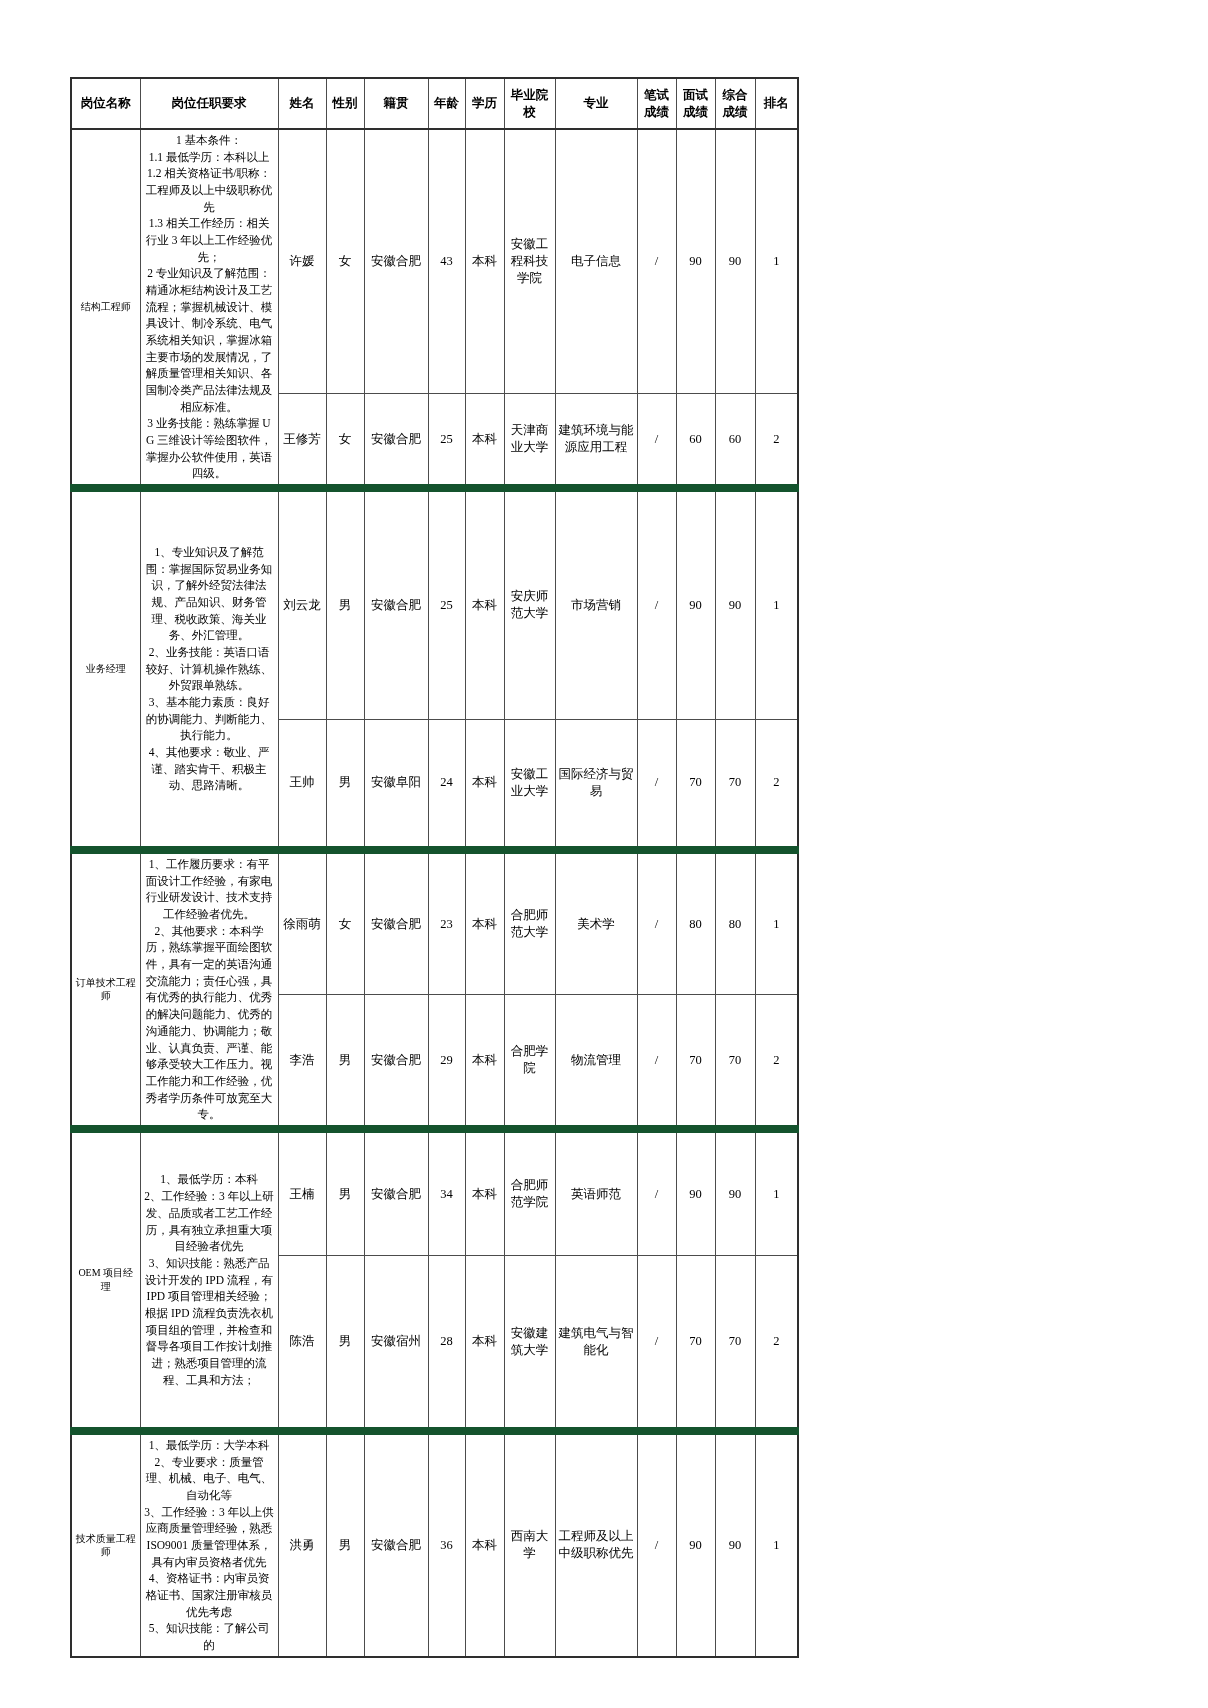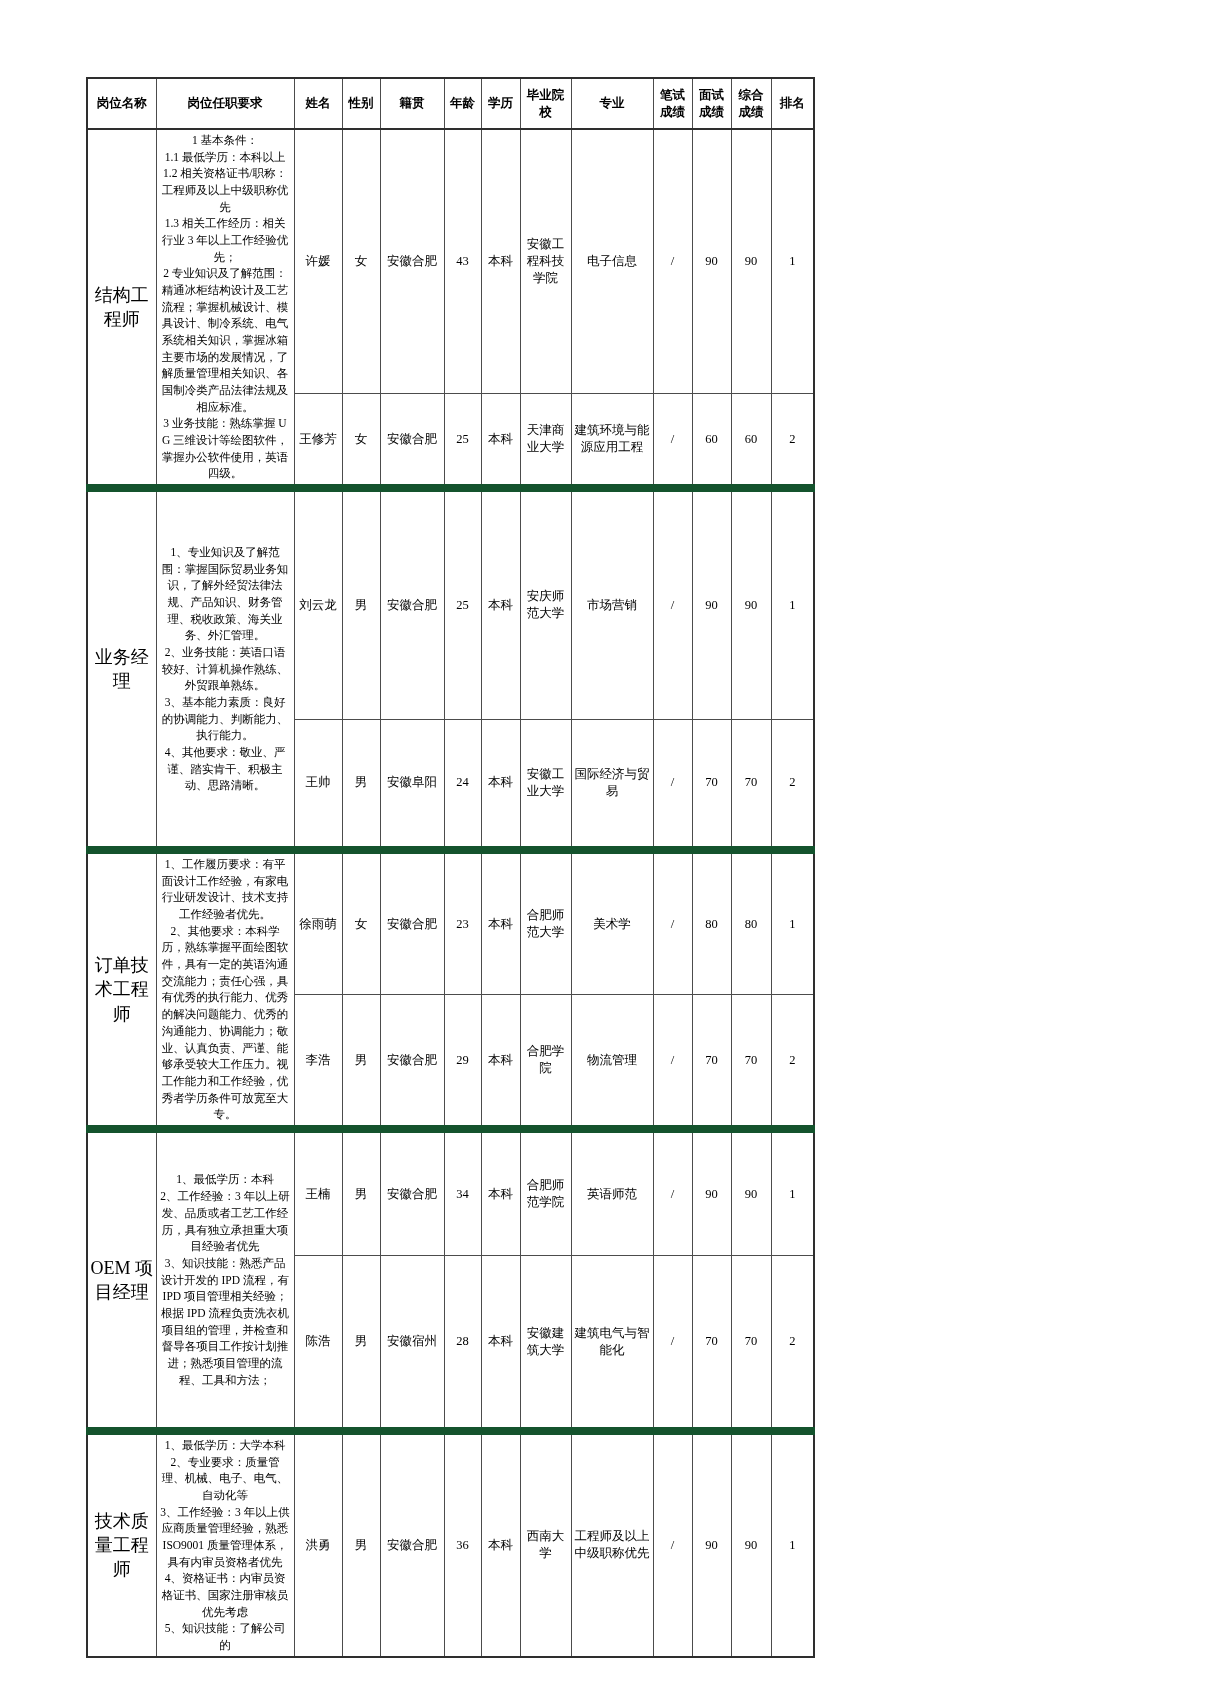--- a/index.html
+++ b/index.html
@@ -1,36 +1,36 @@
 <!DOCTYPE html>
 <html><head>
 <meta charset="utf-8">
 <style>
   html,body{margin:0;padding:0;}
   body{
     width:1208px;height:1708px;background:#ffffff;position:relative;
     font-family:"Liberation Serif","DejaVu Serif",serif;color:#000;
   }
-  .sheet{position:absolute;left:86px;top:77px;}
+  .sheet{position:absolute;left:70px;top:77px;}
   table{
     border-collapse:collapse;table-layout:fixed;width:727px;
     border:2px solid #2e2e2e;
   }
   th,td{
     border:1px solid #4c4c4c;vertical-align:middle;text-align:center;
     padding:1px 2px;font-size:12.5px;line-height:1.35;overflow:hidden;
     word-break:break-all;
   }
   th{
     font-weight:bold;font-size:12.5px;
     font-family:"Liberation Sans","DejaVu Sans",sans-serif;
   }
   thead tr{border-bottom:2px solid #2e2e2e;}
   tr.gs td{border-top:8px solid #14532d;}
-  td.pos{font-size:18px;}
+  td.pos{font-size:10px;}
   td.req{
     font-size:11.5px;line-height:1.45;white-space:pre-line;
     padding:2px 3px;text-align:center;
   }
 </style>
 </head>
 <body>
 
 <div class="sheet">
 <table>

